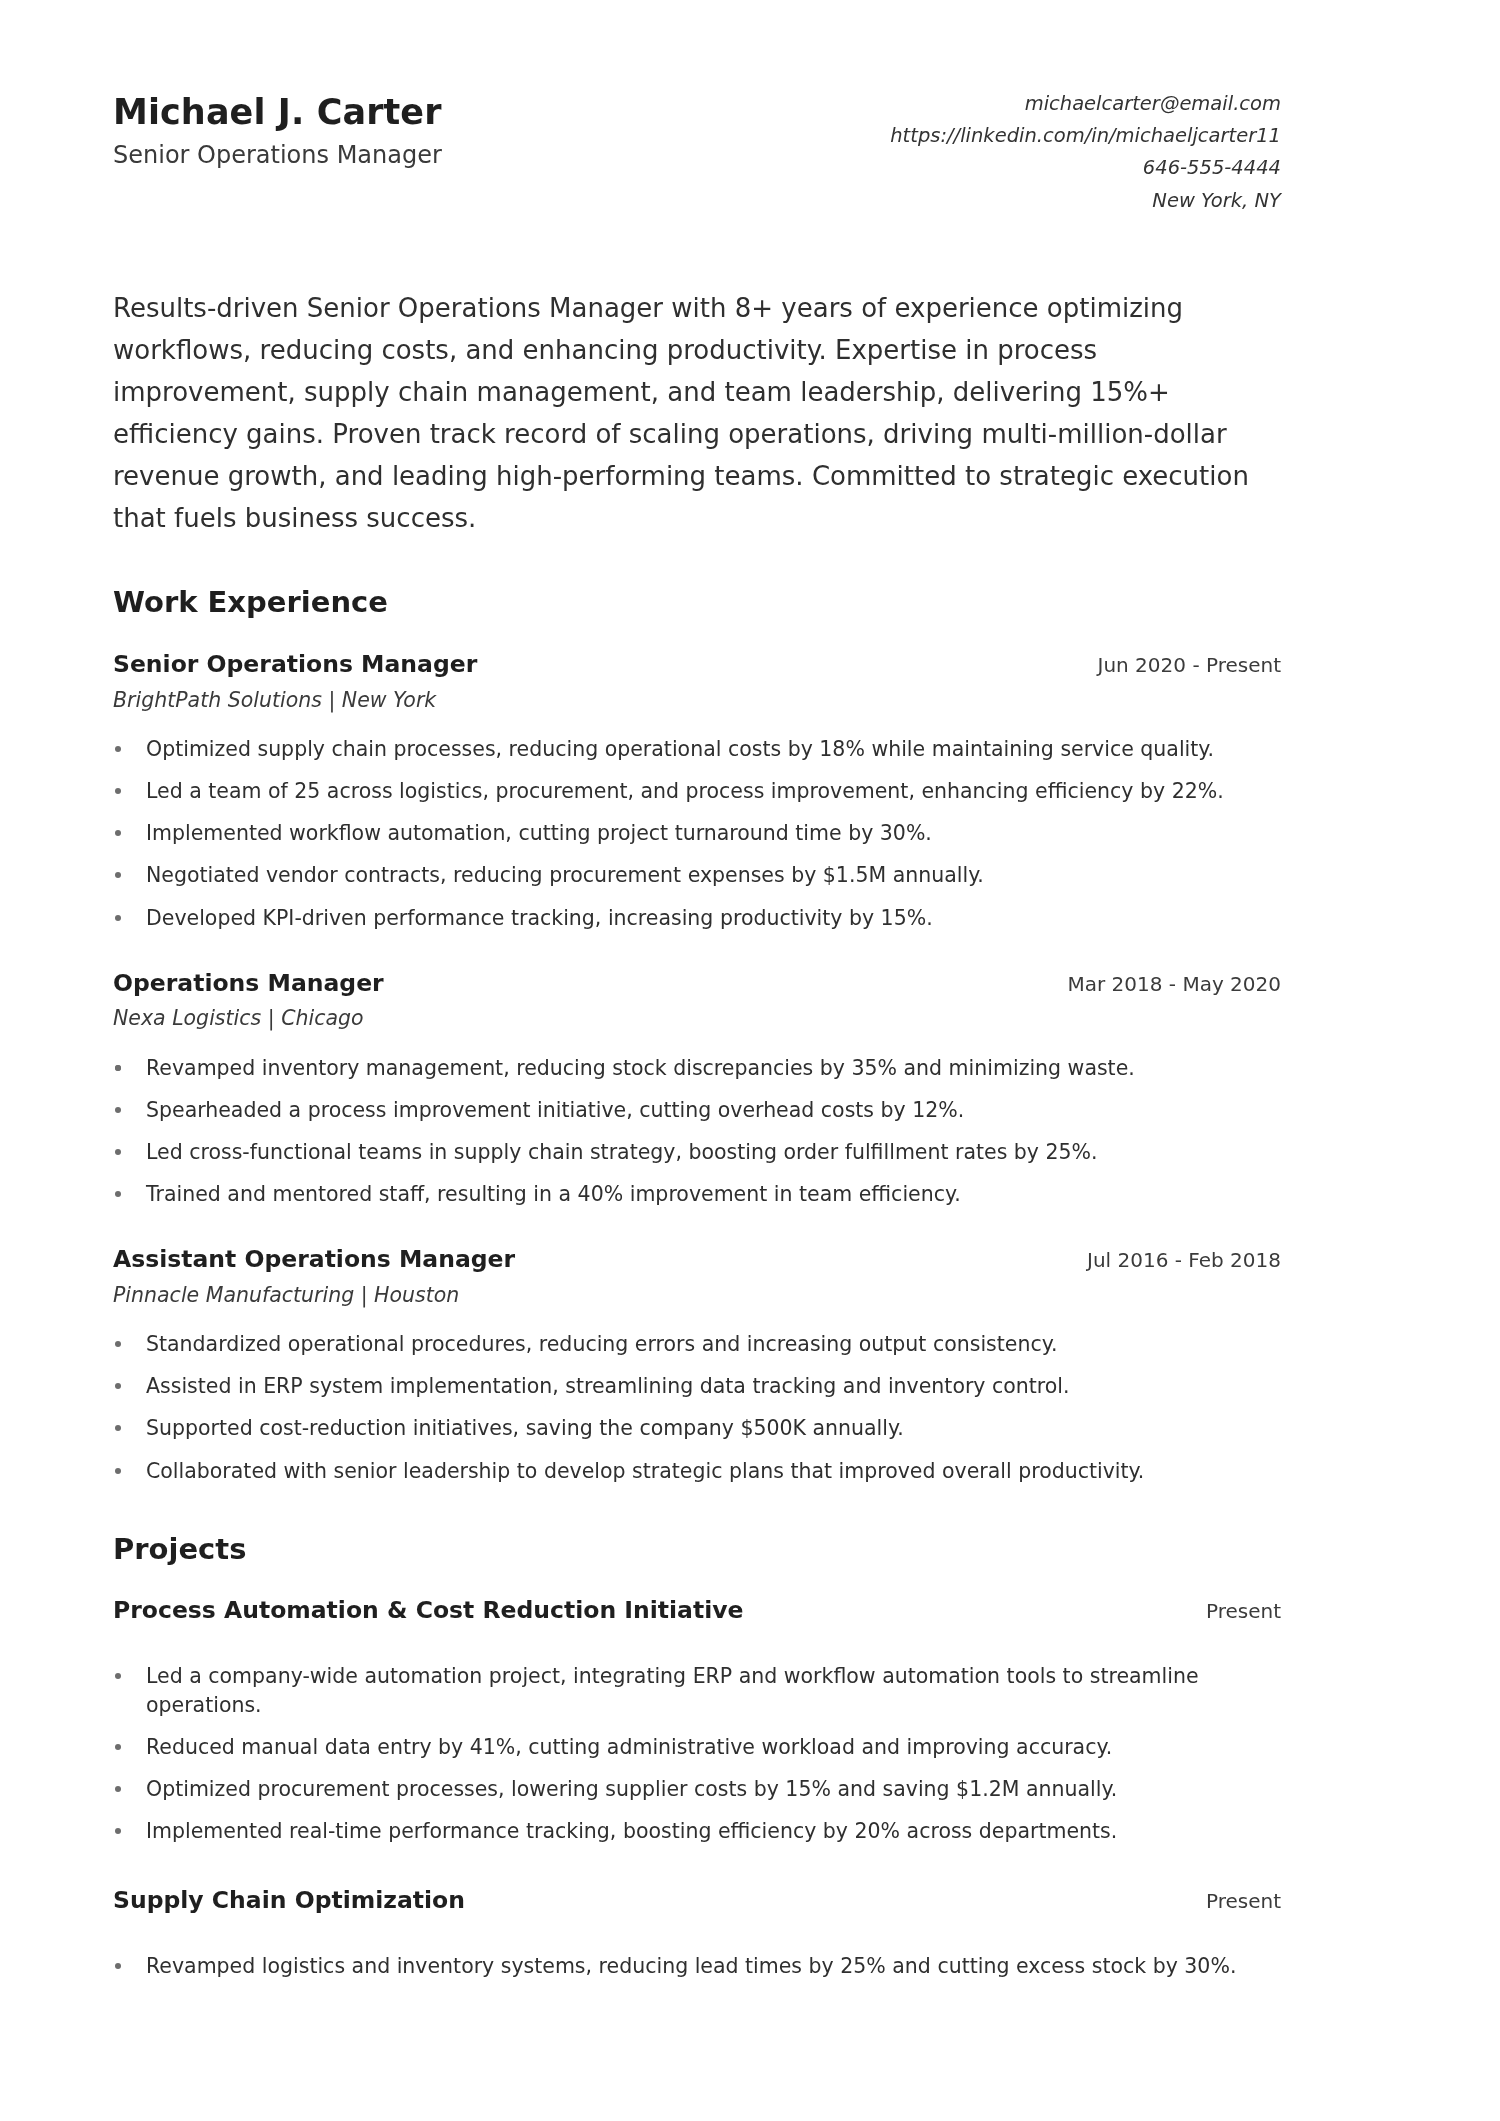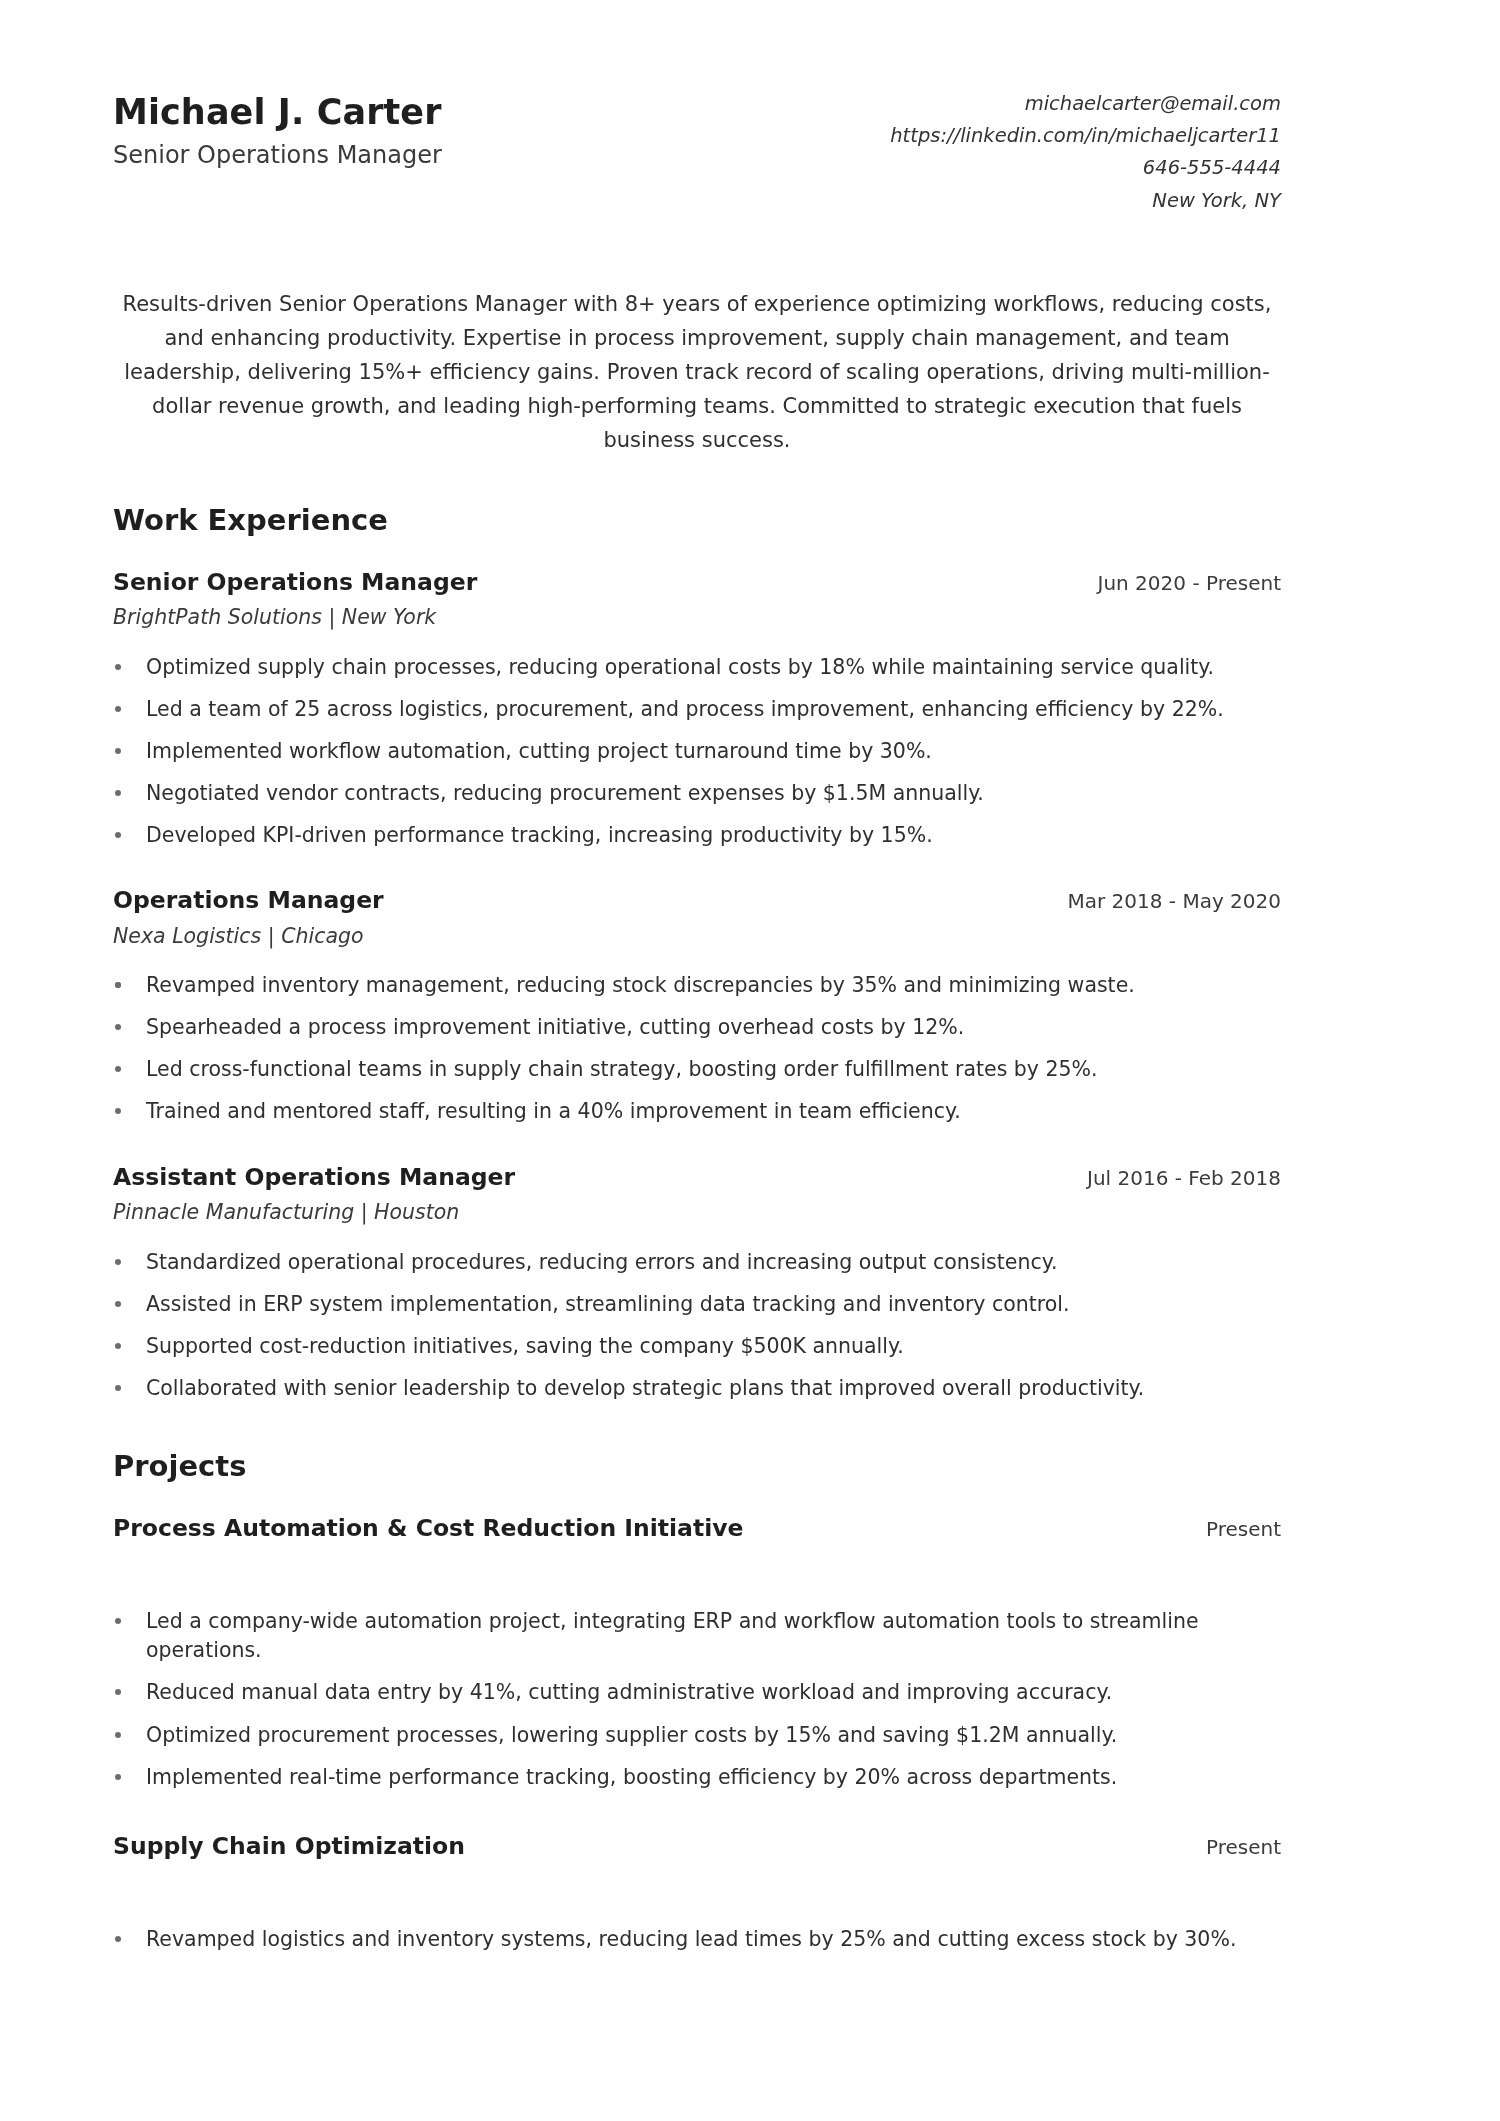--- a/index.html
+++ b/index.html
@@ -53,26 +53,26 @@
     font-size: 19.5px;
     line-height: 1.65;
     color: #333333;
     padding-top: 4px;
     white-space: nowrap;
   }
   .contact-line { display: block; }
 
   
   .summary {
-    font-size: 21px;
+    font-size: 26px;
     line-height: 1.62;
     color: #2f2f2f;
     margin: 70px 0 0 0;
     max-width: 1225px;
-    text-align: center;
+    text-align: left;
   }
 
   
   .section { margin-top: 46px; }
   .section-title {
     font-size: 29px;
     font-weight: bold;
     color: #1f1f1f;
     margin: 0 0 30px 0;
     line-height: 1.2;
@@ -107,21 +107,21 @@
     margin-top: 7px;
     line-height: 1.3;
   }
 
   
   ul.bullets {
     list-style: none;
     margin: 22px 0 0 0;
     padding: 0;
   }
-  ul.bullets.project-bullets { margin-top: 64px; }
+  ul.bullets.project-bullets { margin-top: 36px; }
   ul.bullets li {
     position: relative;
     padding-left: 33px;
     font-size: 20.5px;
     line-height: 1.42;
     color: #2f2f2f;
     margin-bottom: 13px;
   }
   ul.bullets li:last-child { margin-bottom: 0; }
   ul.bullets li .dot {

